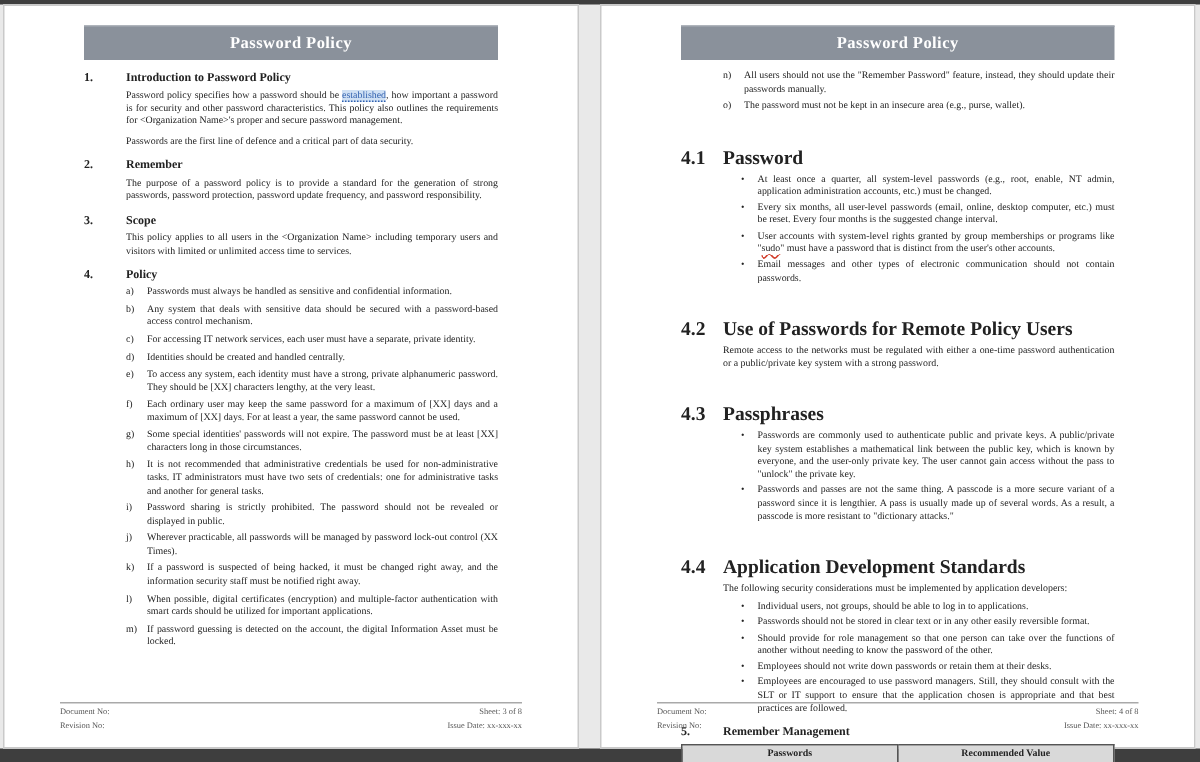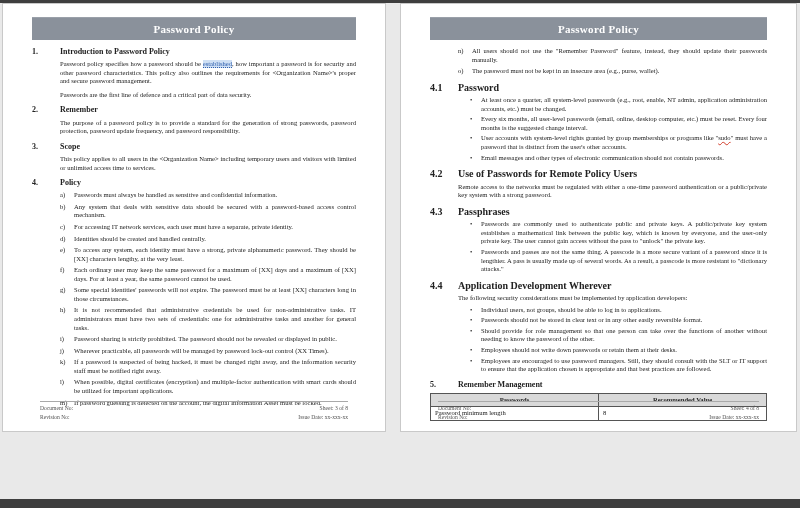--- a/index.html
+++ b/index.html
@@ -9,40 +9,40 @@
     background:#e9e9e9;
     font-family:"Liberation Serif", serif;
     color:#222;
     overflow:hidden;
   }
   .strip { position:absolute; left:0; right:0; background:#3e3e3e; }
   .strip.top { top:0; height:3px; }
   .strip.bottom { bottom:0; height:9px; }
 
   .page {
-    position:absolute; top:3px; height:429px;
+    position:absolute; top:3px; height:496px;
     background:#fff; border:1px solid #c9c9c9;
-    padding:0 29px;
+    padding:0 53px;
   }
   .page.left  { left:2px;  width:384px; }
   .page.right { left:400px; width:397px; }
 
   .header-bar {
     margin-top:13px; height:23px;
     background:#8a919b;
     display:flex; align-items:center; justify-content:center;
     color:#ffffff; font-weight:bold; font-size:11px; letter-spacing:.3px;
     border-top:1px solid #9aa0a9;
   }
 
   .content { margin-top:7px; font-size:6.6px; line-height:1.3; text-align:justify; }
 
   .sec-h { display:flex; margin-top:6px; margin-bottom:4px; font-weight:bold; font-size:8px; line-height:1.15; text-align:left; }
   .sec-h .num { flex:none; width:28px; }
-  .sub-h { font-size:10px; margin-top:6px; margin-bottom:3px; }
+  .sub-h { font-size:13px; margin-top:22px; margin-bottom:3px; }
 
   .para { margin-left:28px; margin-bottom:5px; }
 
   .li { display:flex; margin-left:28px; margin-bottom:3px; }
   .li .mk { flex:none; width:14px; }
   .li .tx { flex:1; text-align:justify; }
 
   .bl { display:flex; margin-left:40px; margin-bottom:2px; }
   .bl .dot { flex:none; width:11px; }
   .bl .dot::before { content:"•"; }
@@ -226,21 +226,21 @@
         <span class="dot"></span>
         <span class="tx">Passwords are commonly used to authenticate public and private keys. A public/private key system establishes a mathematical link between the public key, which is known by everyone, and the user-only private key. The user cannot gain access without the pass to "unlock" the private key.</span>
       </div>
     <div class="bl">
         <span class="dot"></span>
         <span class="tx">Passwords and passes are not the same thing. A passcode is a more secure variant of a password since it is lengthier. A pass is usually made up of several words. As a result, a passcode is more resistant to "dictionary attacks."</span>
       </div>
 
     <div class="sec-h sub-h">
       <span class="num">4.4</span>
-      <span>Application Development Wherever</span>
+      <span>Application Development Standards</span>
     </div>
     <p class="para" style="margin-bottom:3px;">The following security considerations must be implemented by application developers:</p>
     <div class="bl">
         <span class="dot"></span>
         <span class="tx">Individual users, not groups, should be able to log in to applications.</span>
       </div>
     <div class="bl">
         <span class="dot"></span>
         <span class="tx">Passwords should not be stored in clear text or in any other easily reversible format.</span>
       </div>

